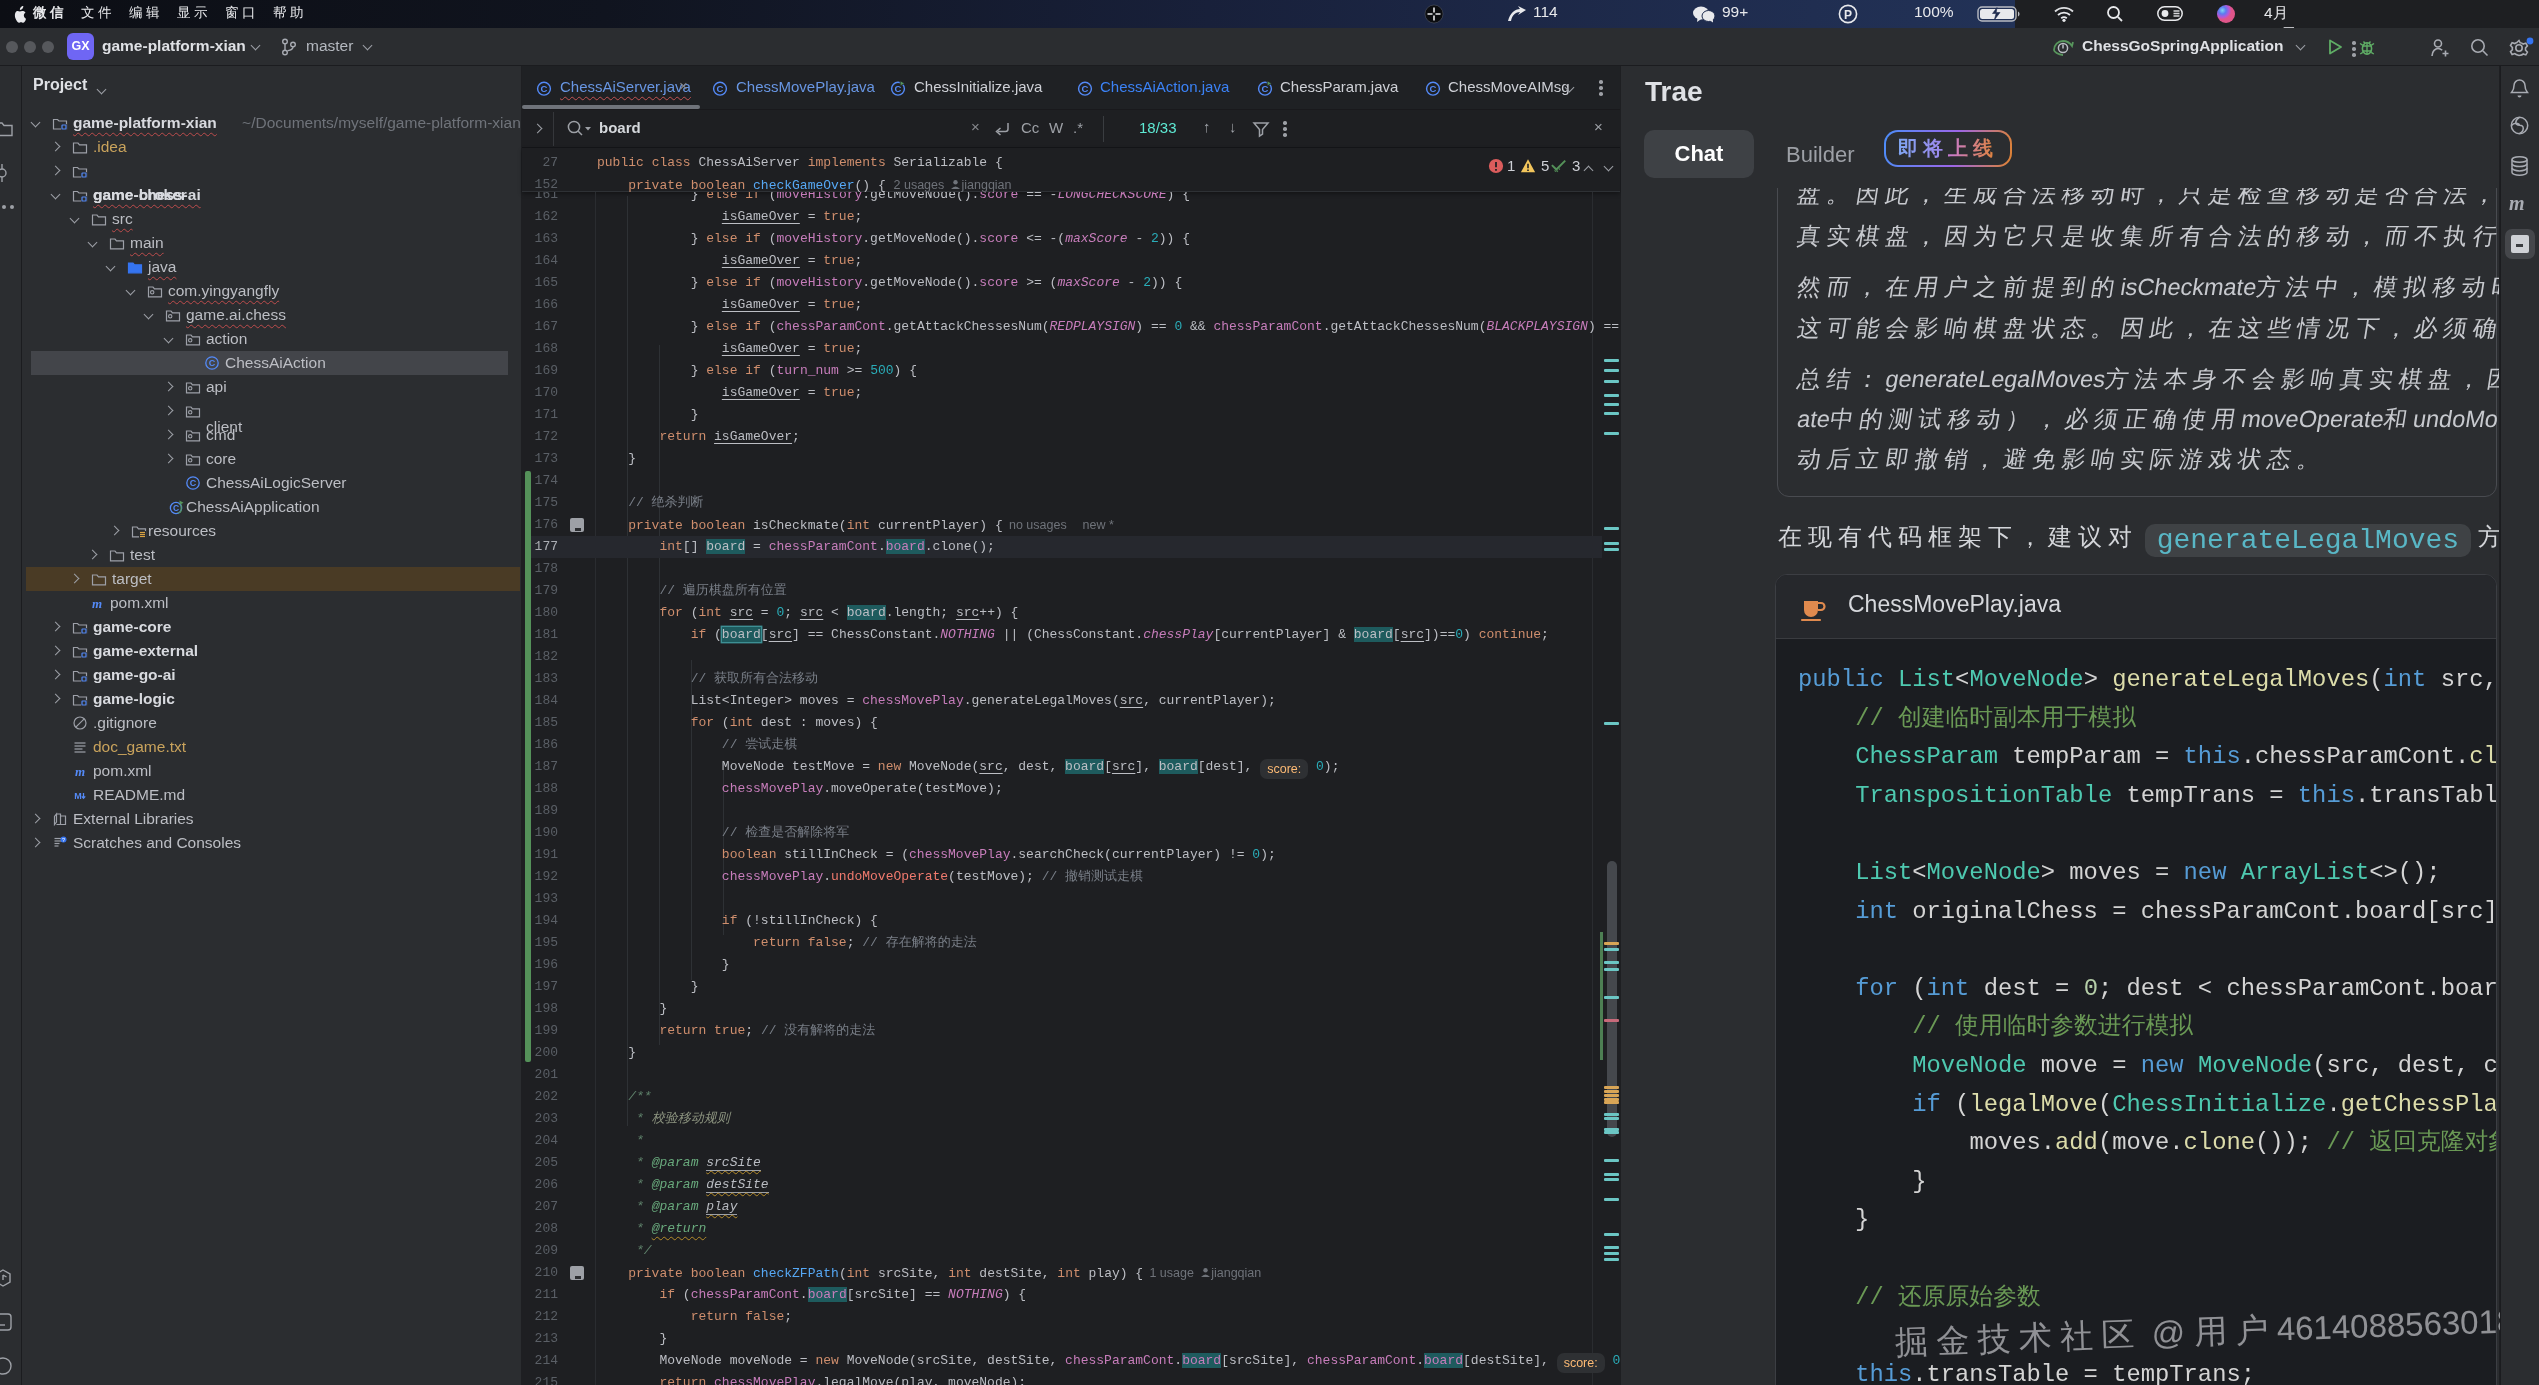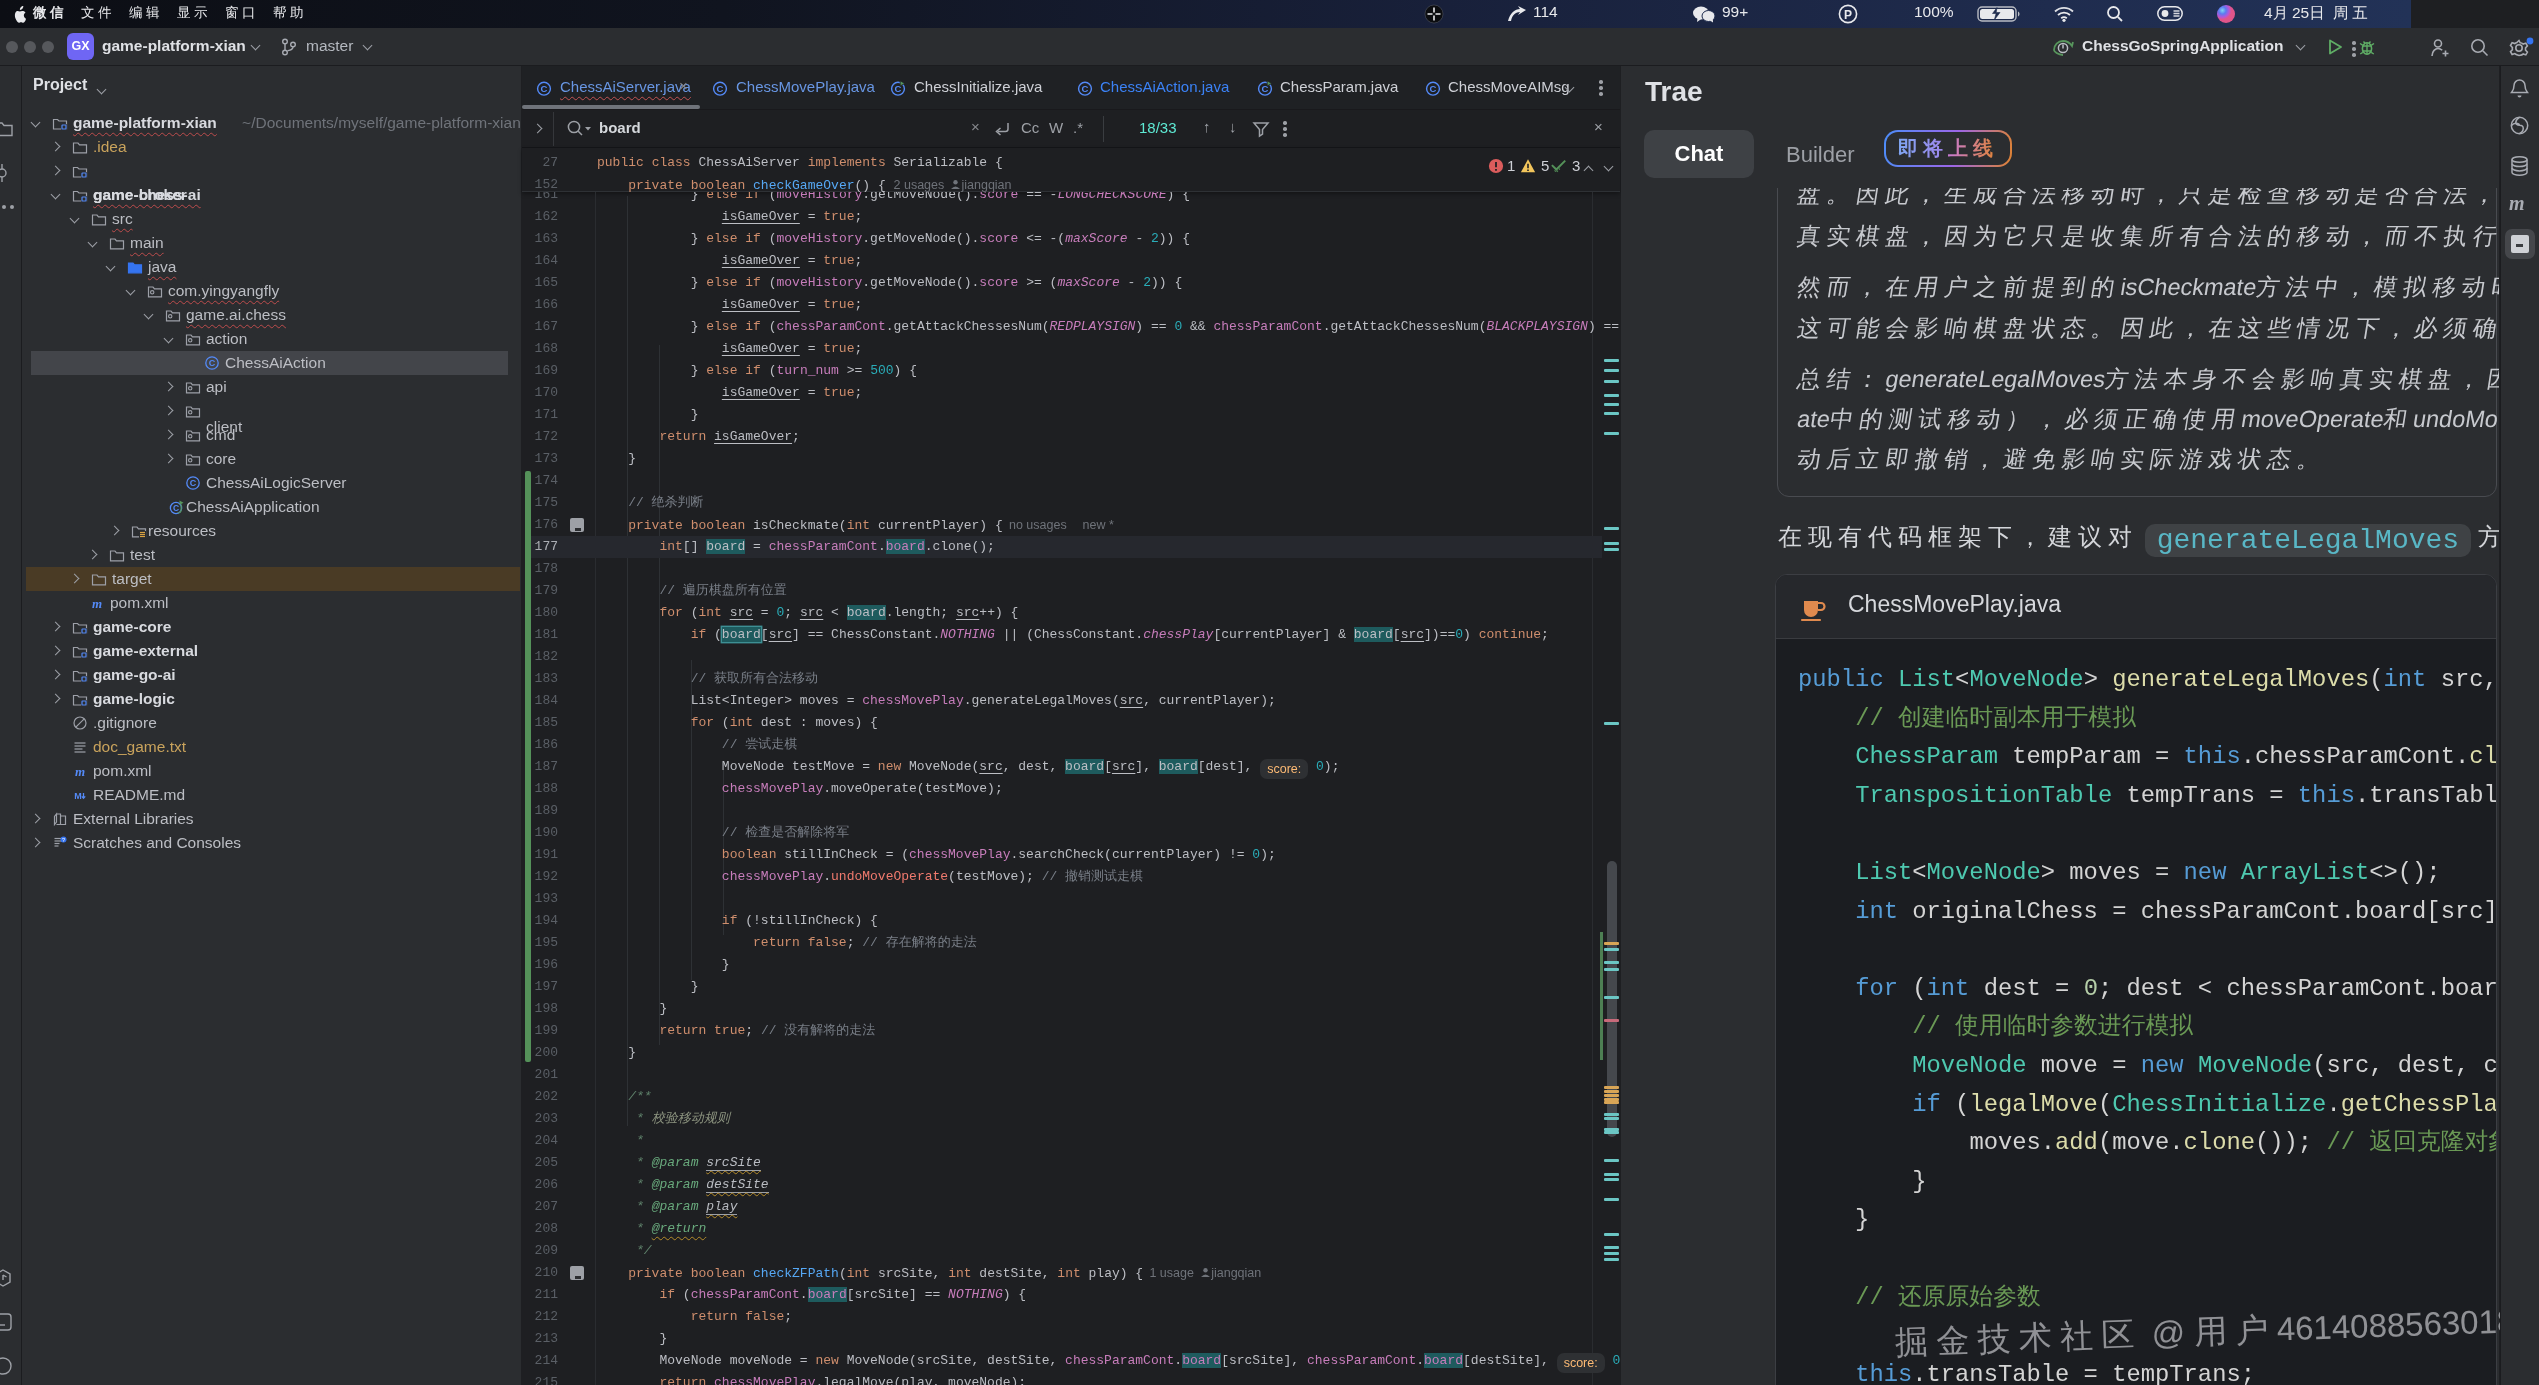--- a/index.html
+++ b/index.html
@@ -1,19 +1,19 @@
 <!DOCTYPE html>
 <html><head><meta charset="utf-8"><style>
 
 *{margin:0;padding:0;box-sizing:border-box}
 html,body{width:2539px;height:1385px;overflow:hidden;background:#1E1F22;font-family:"Liberation Sans",sans-serif}
 .abs{position:absolute}
 #page{position:relative;width:2539px;height:1385px}
 
-#menubar{position:absolute;left:0;top:0;width:2411px;height:28px;background:linear-gradient(90deg,#0c0e14 0%,#10141f 30%,#18203a 60%,#1f2c4e 85%,#223257 100%);color:#E8E9EC;font-size:13.5px}
+#menubar{position:absolute;left:0;top:0;width:2015px;height:28px;background:linear-gradient(90deg,#0c0e14 0%,#10141f 30%,#18203a 60%,#1f2c4e 85%,#223257 100%);color:#E8E9EC;font-size:13.5px}
 #menubar .big{font-size:15.5px}
 #menubar .mi{position:absolute;top:4px}
 
 #titlebar{position:absolute;left:0;top:28px;width:2539px;height:38px;background:#2B2D30;border-bottom:1px solid #1B1C1F}
 .tl{position:absolute;top:41px;width:12px;height:12px;border-radius:50%;background:#56585C}
 #gx{position:absolute;left:67px;top:33px;width:27px;height:27px;border-radius:6px;background:#6F66F4;color:#fff;font-size:12.5px;font-weight:700;text-align:center;line-height:27px}
 .tbtxt{position:absolute;top:37px;color:#DFE1E5;font-size:15.5px;font-weight:600}
 .tbtxt2{position:absolute;top:37px;color:#B4B8BF;font-size:15.5px}
 
 .chev{position:absolute;width:7px;height:7px;border-right:1.6px solid #9DA0A6;border-bottom:1.6px solid #9DA0A6;transform:rotate(-45deg)}

